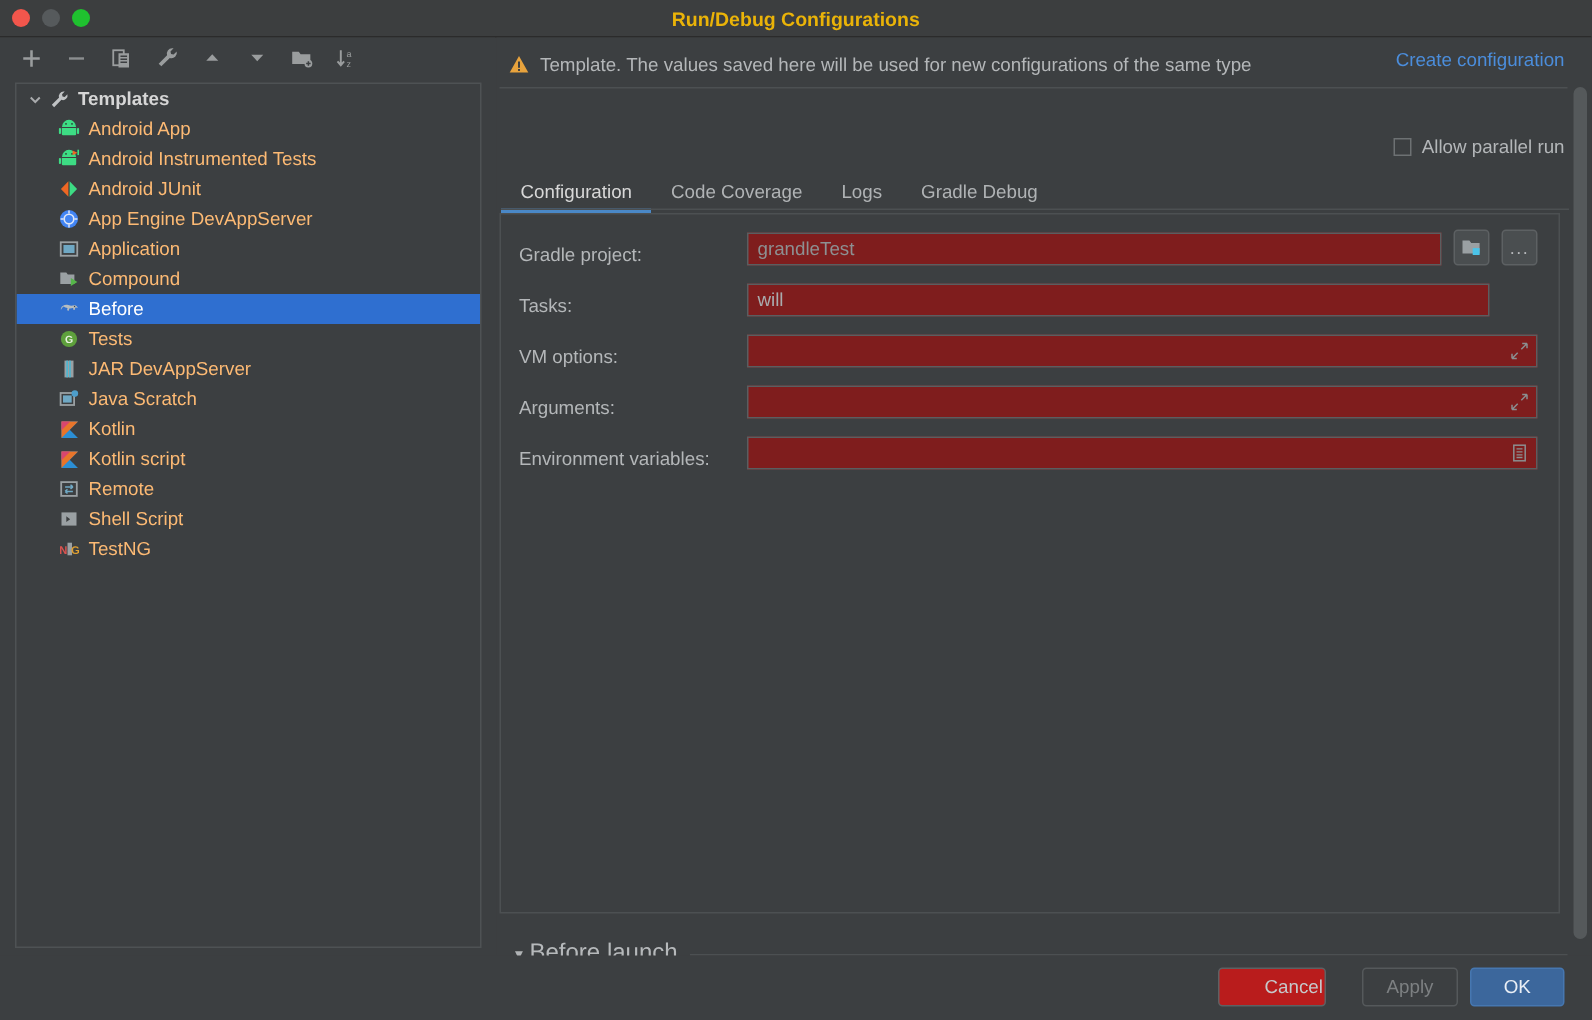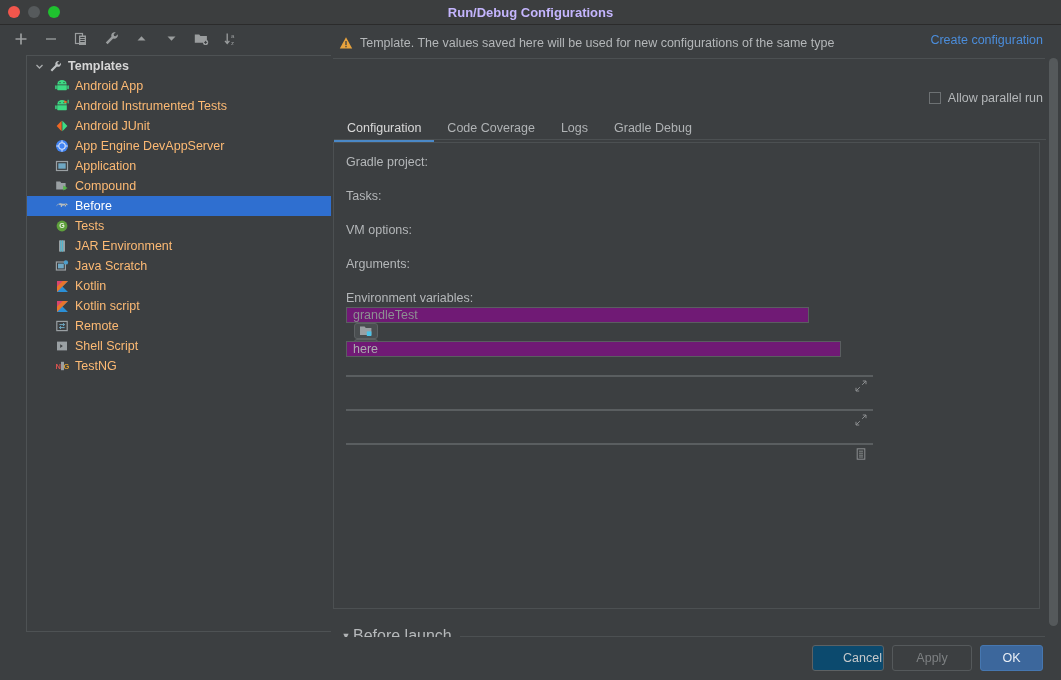--- a/index.html
+++ b/index.html
@@ -34,21 +34,21 @@
     display: flex; gap: 8px;
   }
   .dot { width: 12px; height: 12px; border-radius: 50%; }
   .dot.red { background: #f2564c; }
   .dot.gray { background: #565a5c; }
   .dot.green { background: #1fc12f; }
   .title-text {
     position: absolute; left: 0; top: 0;
     width: 1061px; height: 25px;
     line-height: 25px; text-align: center;
-    color: #c4b5fd; font-size: 13px; font-weight: bold;
+    color: #eab308; font-size: 13px; font-weight: bold;
   }
 
   
   .left-panel {
     position: absolute; left: 0; top: 25px;
     width: 330px; height: 612px;
     background: #3c3f41;
   }
   .toolbar {
     position: absolute; left: 0; top: 0;
@@ -58,21 +58,21 @@
     box-sizing: border-box;
   }
   .tb-btn {
     width: 22px; height: 22px;
     display: flex; align-items: center; justify-content: center;
     color: #9a9d9e;
   }
   .tb-btn svg { display: block; }
 
   .tree {
-    position: absolute; left: 26px; top: 30px;
+    position: absolute; left: 10px; top: 30px;
     width: 311px; height: 577px;
     background: #3c3f41;
     border: 1px solid #4e5254;
     box-sizing: border-box;
     overflow: hidden;
   }
   .tree-row {
     height: 20px;
     display: flex; align-items: center;
     padding-left: 6px;
@@ -166,32 +166,31 @@
     box-sizing: border-box;
     background: #3c3f41;
   }
 
   .form {
     position: absolute; left: 0; top: 0;
     width: 707px; padding-top: 12px;
     box-sizing: border-box;
   }
   .field-row {
-    display: flex; align-items: flex-start;
+    display: flex; align-items: flex-end;
     height: 22px; margin-bottom: 12px;
     padding-left: 12px;
-    flex-direction: column;
   }
   .field-label {
     width: 152px; flex: 0 0 152px;
     color: #b4b7b9; font-size: 12.5px;
   }
   .input {
     height: 22px; box-sizing: border-box;
-    background: #701a75;
+    background: #7f1d1d;
     border: 1px solid #5a5e60;
     color: #a9acae;
     font-size: 12.5px;
     display: flex; align-items: center;
     padding: 0 6px;
     position: relative;
   }
   .input.placeholder { color: #8d9092; }
   .input.w-project { width: 463px; }
   .input.w-tasks   { width: 495px; }
@@ -243,22 +242,22 @@
     position: absolute; left: 0; top: 637px;
     width: 1061px; height: 43px;
     background: #3c3f41;
   }
   .btn {
     position: absolute; top: 8px; height: 26px;
     border-radius: 3px; box-sizing: border-box;
     display: flex; align-items: center; justify-content: center;
     font-size: 12.5px;
   }
-  .btn-cancel { right: 177px; width: 72px; background: #0c4a6e; border: 1px solid #5d6163; color: #c6c9cb; padding-left: 29px; }
-  .btn-apply  { right: 89px;  width: 80px; background: #3c3f41; border: 1px solid #55595b; color: #7d8082; }
+  .btn-cancel { right: 177px; width: 72px; background: #b91c1c; border: 1px solid #5d6163; color: #c6c9cb; padding-left: 29px; }
+  .btn-apply  { right: 89px;  width: 64px; background: #3c3f41; border: 1px solid #55595b; color: #7d8082; }
   .btn-ok     { right: 18px;  width: 63px; background: #3c679c; border: 1px solid #4677b0; color: #e9eef5; }
 </style>
 </head>
 <body>
 
 <div class="window">
 
   <div class="titlebar">
     <div class="title-text">Run/Debug Configurations</div>
     <div class="traffic">
@@ -437,21 +436,21 @@
 
       <div class="tree-row">
         <span class="row-indent"></span>
         <span class="ticon">
           <svg width="14" height="14" viewBox="0 0 14 14">
             <rect x="4" y="1.4" width="6" height="11.2" fill="#9aa0a3"></rect>
             <rect x="5.2" y="1.4" width="1.1" height="11.2" fill="#4db6d0"></rect>
             <rect x="7.1" y="1.4" width="1.1" height="11.2" fill="#4db6d0"></rect>
           </svg>
         </span>
-        <span>JAR Environment</span>
+        <span>JAR DevAppServer</span>
       </div>
 
       <div class="tree-row">
         <span class="row-indent"></span>
         <span class="ticon">
           <svg width="14" height="14" viewBox="0 0 14 14">
             <rect x="1.4" y="3" width="9" height="8" fill="none" stroke="#9aa0a3" stroke-width="1.2"></rect>
             <rect x="3" y="4.6" width="5.8" height="4.8" fill="#6fa8c4"></rect>
             <circle cx="10.9" cy="3.4" r="2.2" fill="#4d9ecb"></circle>
           </svg>
@@ -562,21 +561,21 @@
               <rect x="7.8" y="7.4" width="4.6" height="4.6" fill="#4bc3e8"></rect>
             </svg>
           </span>
           <span class="sq-btn">
             <span class="dots-btn">...</span>
           </span>
         </div>
 
         <div class="field-row">
           <span class="field-label">Tasks:</span>
-          <span class="input w-tasks">here</span>
+          <span class="input w-tasks">will</span>
         </div>
 
         <div class="field-row">
           <span class="field-label">VM options:</span>
           <span class="input w-wide">
             <span></span>
             <span class="expand-ic">
               <svg width="12" height="12" viewBox="0 0 12 12">
                 <path d="M11 1L7.2 4.8M11 1v3.2M11 1H7.8M1 11l3.8-3.8M1 11V7.8M1 11h3.2" stroke="#8b8e90" stroke-width="1" fill="none"></path>
               </svg>

